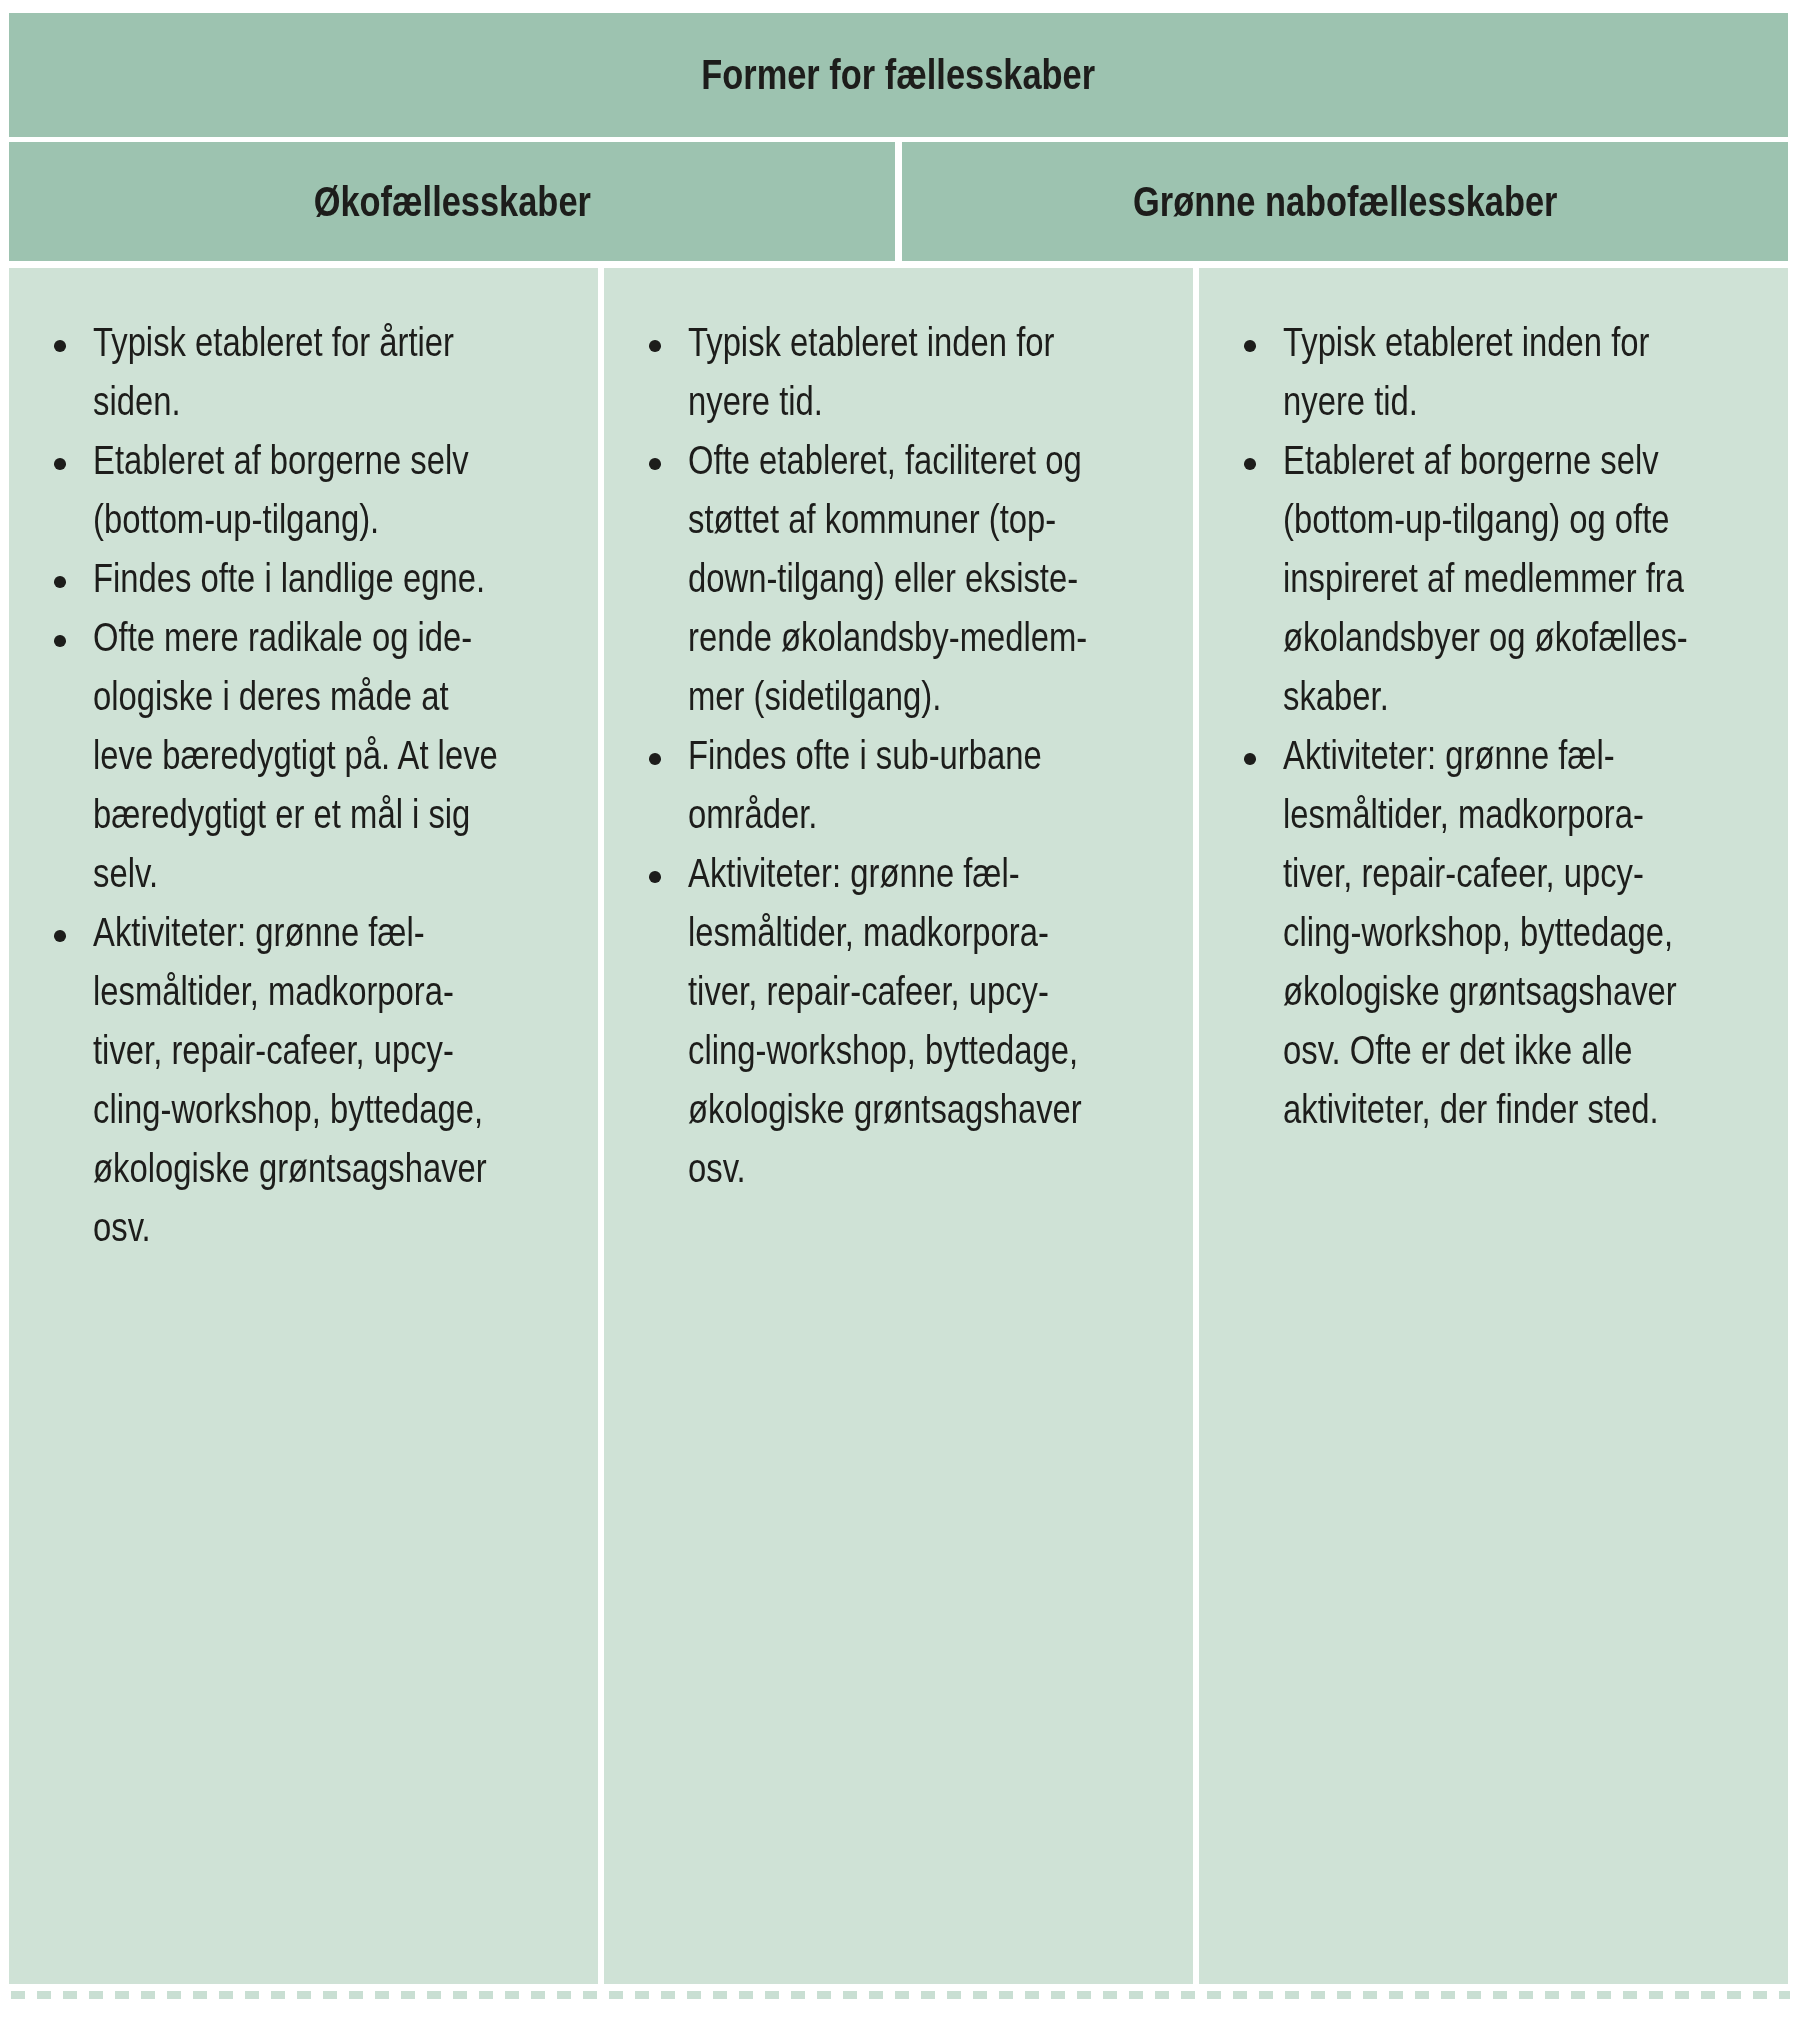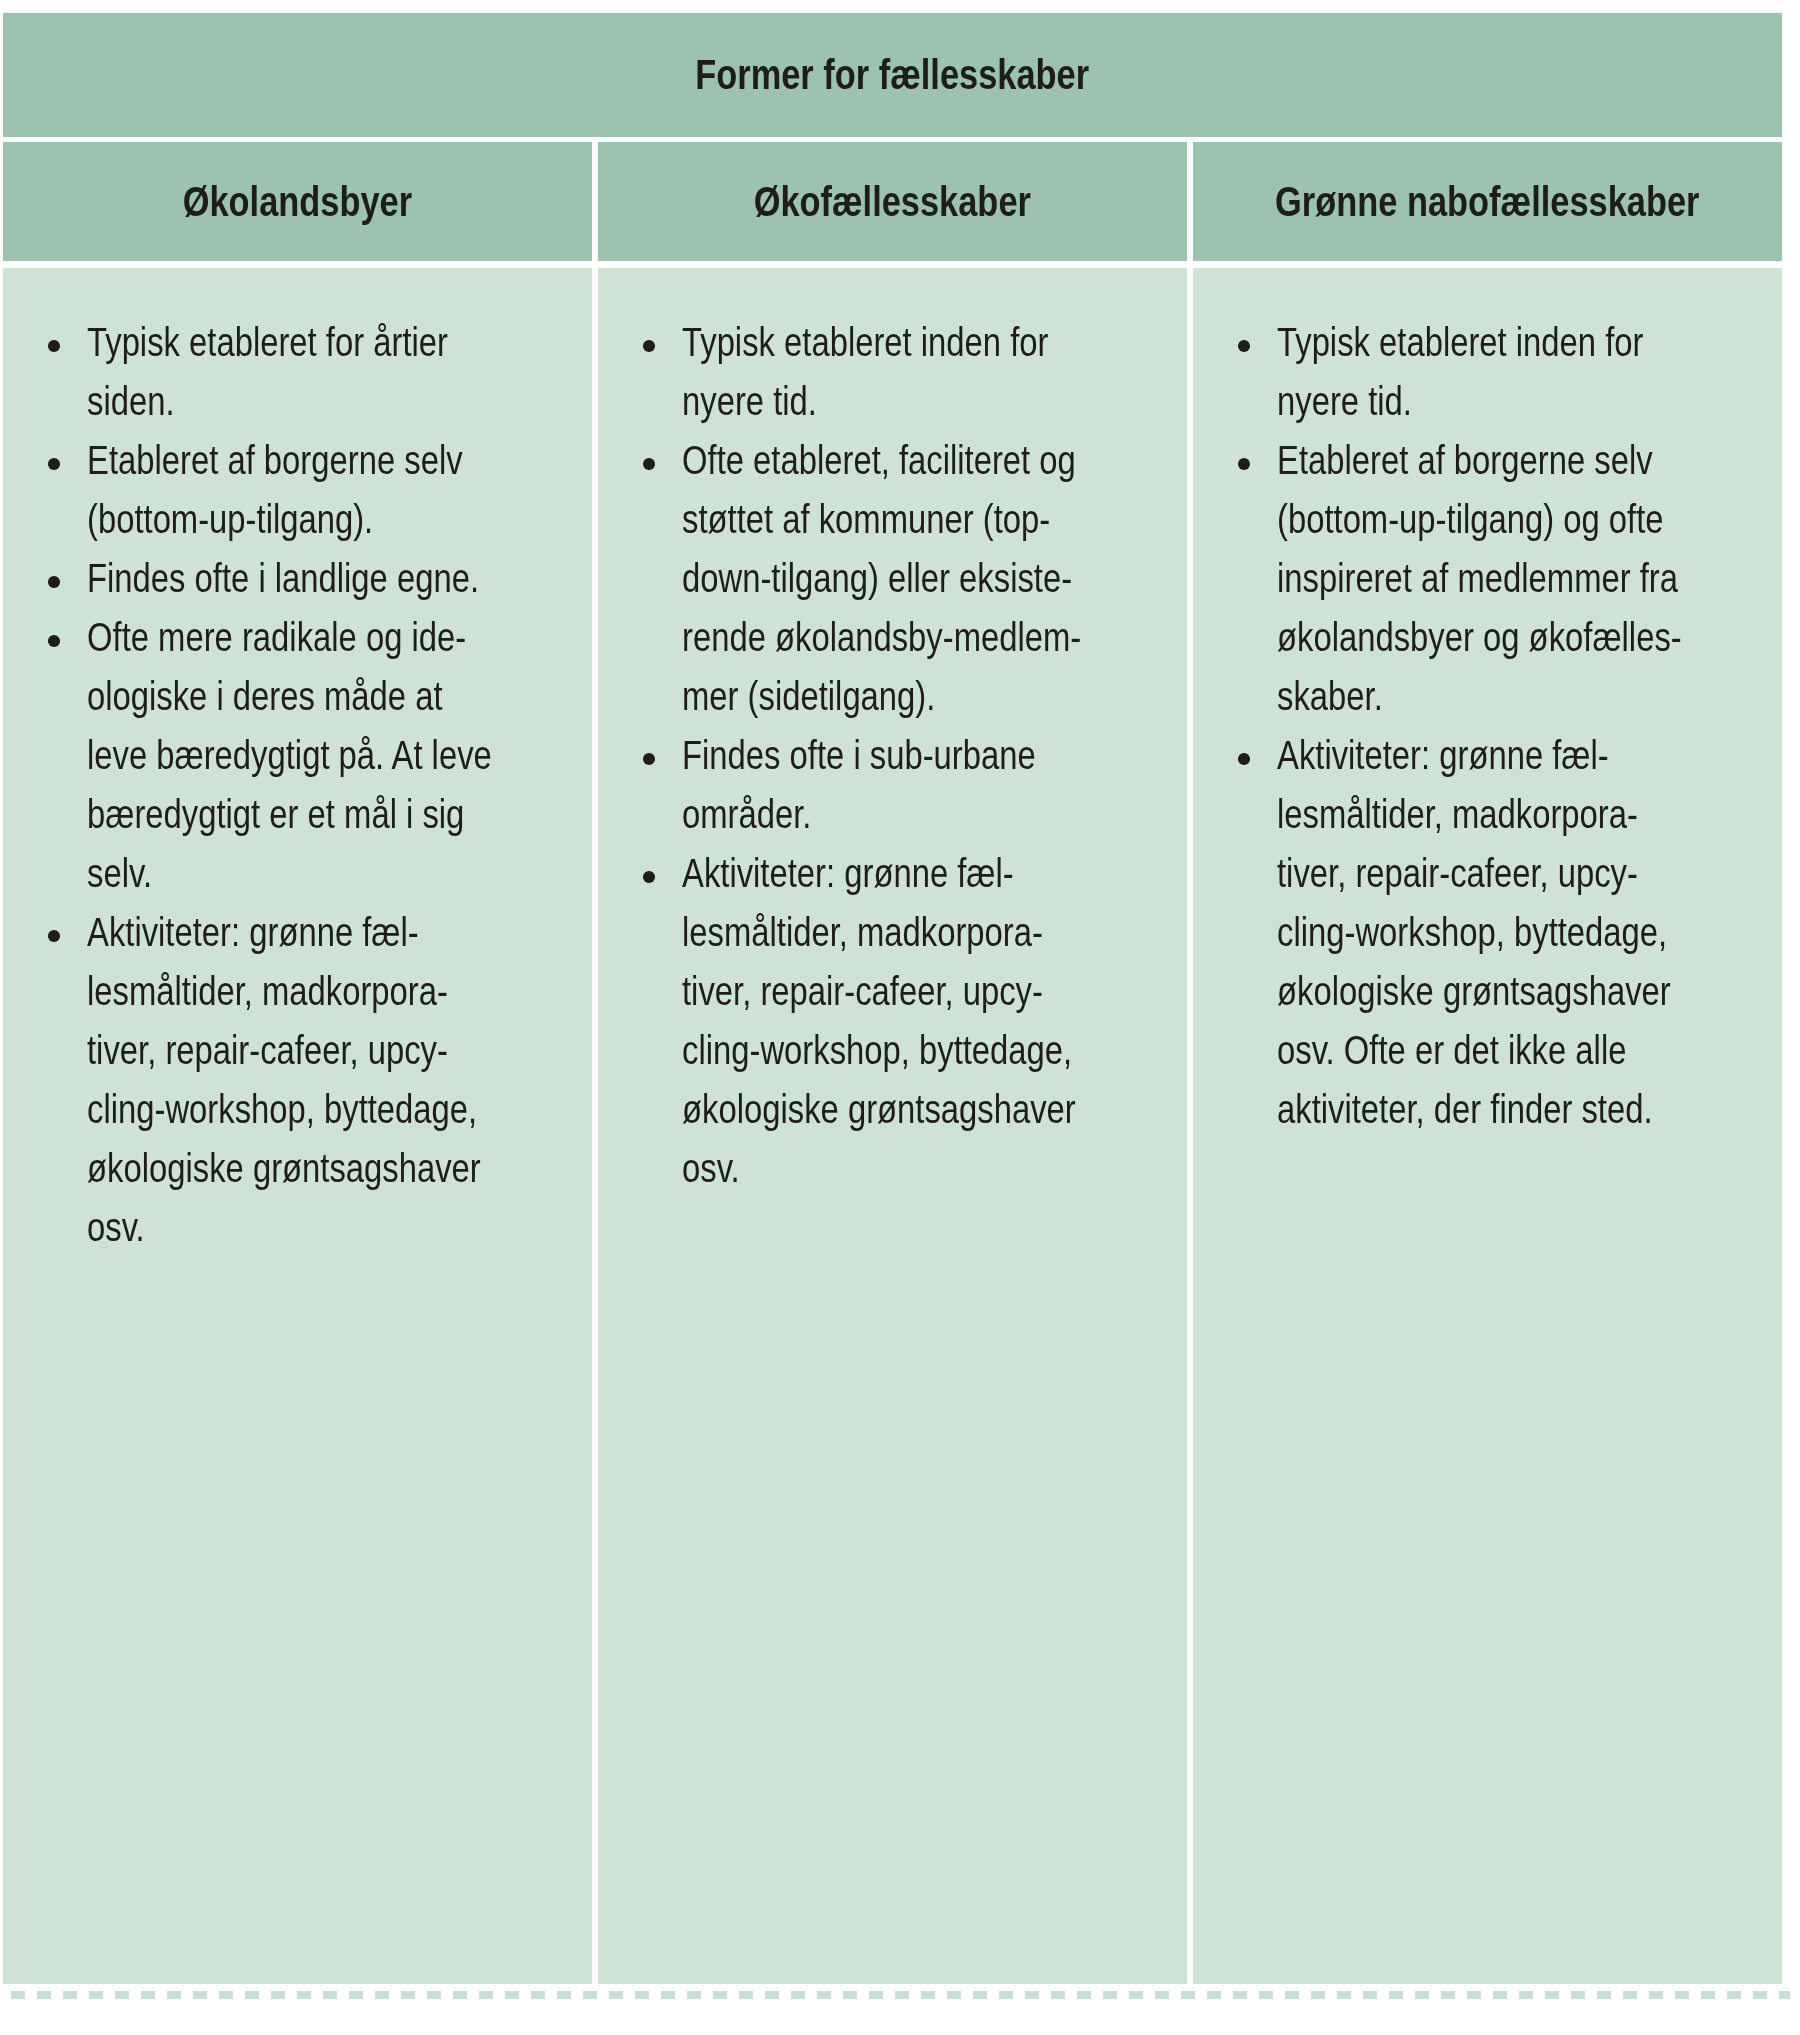--- a/index.html
+++ b/index.html
@@ -10,21 +10,21 @@
   }
   .page {
     position: relative;
     width: 1800px;
     height: 2035px;
     background: #ffffff;
     overflow: hidden;
   }
   .table {
     position: absolute;
-    left: 3px;
+    left: 9px;
     top: 12.6px;
     width: 1779px;
   }
   .title-band {
     height: 124px;
     background: var(--band, #9dc3b0);
     display: flex;
     align-items: center;
     justify-content: center;
     margin-bottom: 5.4px;
@@ -113,23 +113,20 @@
 <div class="page">
 
   <div class="table">
 
     <div class="title-band">
       <span class="title-text">Former for fællesskaber</span>
     </div>
 
     <div class="header-row">
       <div class="header-cell">
-        <span class="header-text">Økolandsbyer</span>
-      </div>
-      <div class="header-cell">
         <span class="header-text">Økofællesskaber</span>
       </div>
       <div class="header-cell">
         <span class="header-text">Grønne nabofællesskaber</span>
       </div>
     </div>
 
     <div class="body-row">
       <div class="body-cell">
           <div class="bullet">

